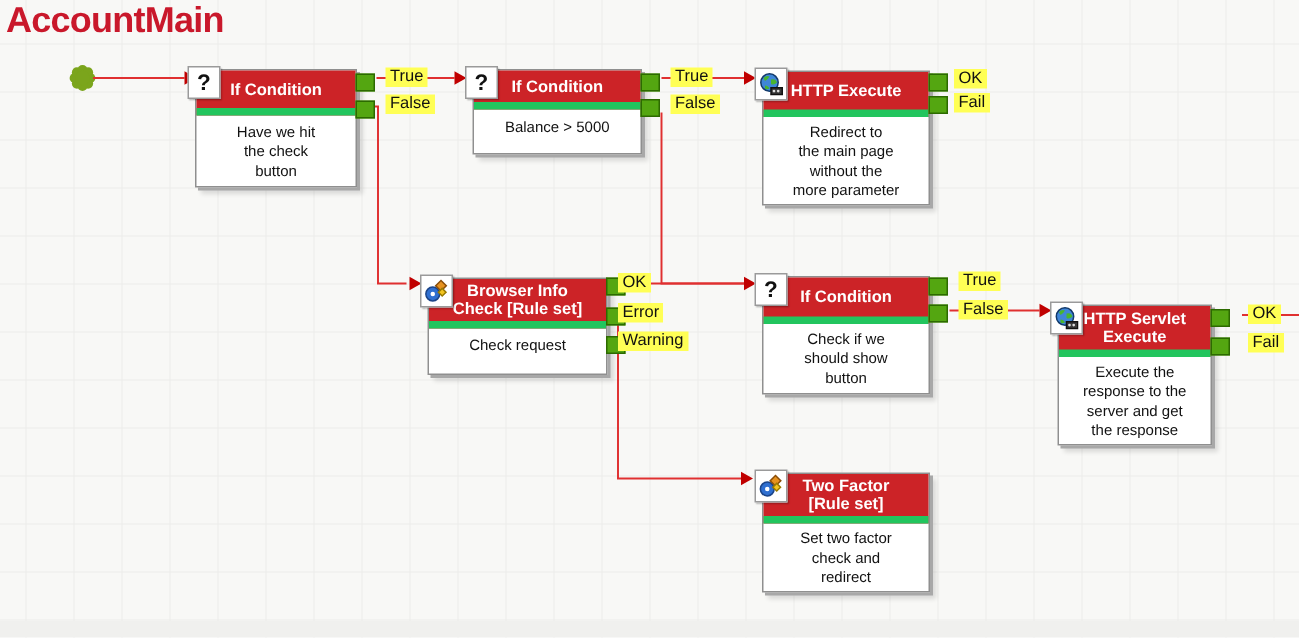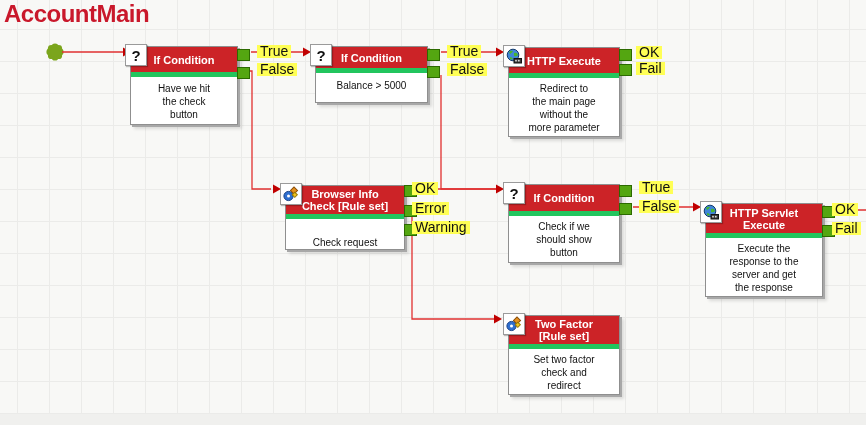--- a/index.html
+++ b/index.html
@@ -43,21 +43,21 @@
   }
   .qmark{font-weight:bold;font-size:15px;color:#111;line-height:15px;}
   .tab{
     position:absolute;right:-13px;width:11px;height:10px;
     background:var(--tab-green,#54a611);
     border:1px solid #2c6a00;z-index:2;
   }
   .plabel{
     position:absolute;z-index:4;
     background:var(--label-yellow,#ffff55);
-    color:#111;font-size:14px;line-height:13px;padding:0 3px;
+    color:#111;font-size:11px;line-height:13px;padding:0 3px;
     white-space:nowrap;
   }
 </style>
 </head>
 <body>
 
 <div id="canvas">
 
   <div class="flow-title">AccountMain</div>
 
@@ -159,21 +159,21 @@
         <circle cx="5.5" cy="10" r="4.6" fill="#2f6fd0" stroke="#1b4488"></circle>
         <circle cx="5.5" cy="10" r="1.5" fill="#fff"></circle>
         <rect x="8.5" y="2" width="5" height="5" transform="rotate(45 11 4.5)" fill="#e6921f" stroke="#8a4d08"></rect>
         <rect x="10" y="7" width="3.6" height="3.6" transform="rotate(45 11.8 8.8)" fill="#f3c520" stroke="#9a7a00"></rect>
       </svg>
       </div>
     <div class="hd" style="height:28px">
       <span>Browser Info</span>
       <span>Check [Rule set]</span>
       </div>
-    <div class="bd" style="padding-top:17px">
+    <div class="bd" style="padding-top:5px">
       <div>Check request</div>
     </div>
     <div class="tab" style="top:-1px"></div>
     <div class="tab" style="top:19px"></div>
     <div class="tab" style="top:38px"></div>
   </div>
 
   <div class="node" style="left:508px;top:184px;width:112px;height:79px">
     <div class="icon-box">
       <span class="qmark">?</span>
@@ -183,21 +183,21 @@
       </div>
     <div class="bd" style="padding-top:4px">
       <div>Check if we</div>
       <div>should show</div>
       <div>button</div>
     </div>
     <div class="tab" style="top:0px"></div>
     <div class="tab" style="top:18px"></div>
   </div>
 
-  <div class="node" style="left:705px;top:203px;width:118px;height:94px">
+  <div class="node" style="left:705px;top:203px;width:103px;height:94px">
     <div class="icon-box">
       <svg width="16" height="16" viewBox="0 0 16 16">
         <circle cx="7" cy="7" r="5.8" fill="#3f86d8" stroke="#123a6b"></circle>
         <path d="M3 4 Q5 2 7 3 Q6 5 4 6 Z" fill="#49b52e"></path>
         <path d="M8 5 Q11 4 12 7 Q10 9 8 8 Z" fill="#49b52e"></path>
         <path d="M4 9 Q6 9 7 11 Q5 12 4 11 Z" fill="#49b52e"></path>
         <rect x="8" y="10.5" width="7.5" height="4.5" fill="#3a3a3a" stroke="#111"></rect>
         <circle cx="10" cy="12.7" r="0.9" fill="#ddd"></circle>
           <circle cx="12.8" cy="12.7" r="0.9" fill="#ddd"></circle>
       </svg>

